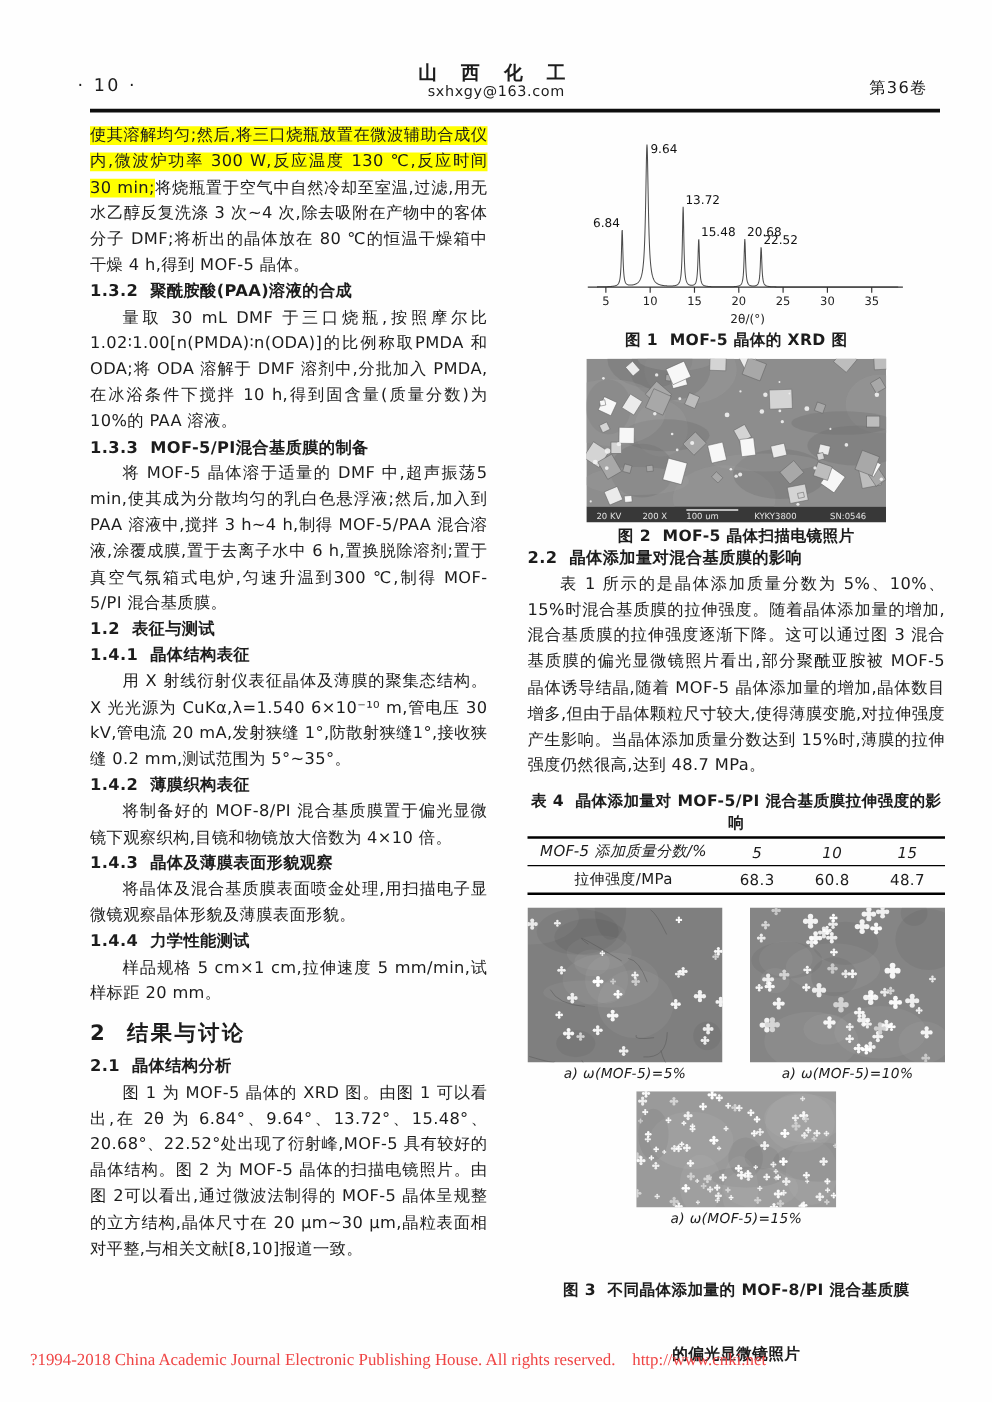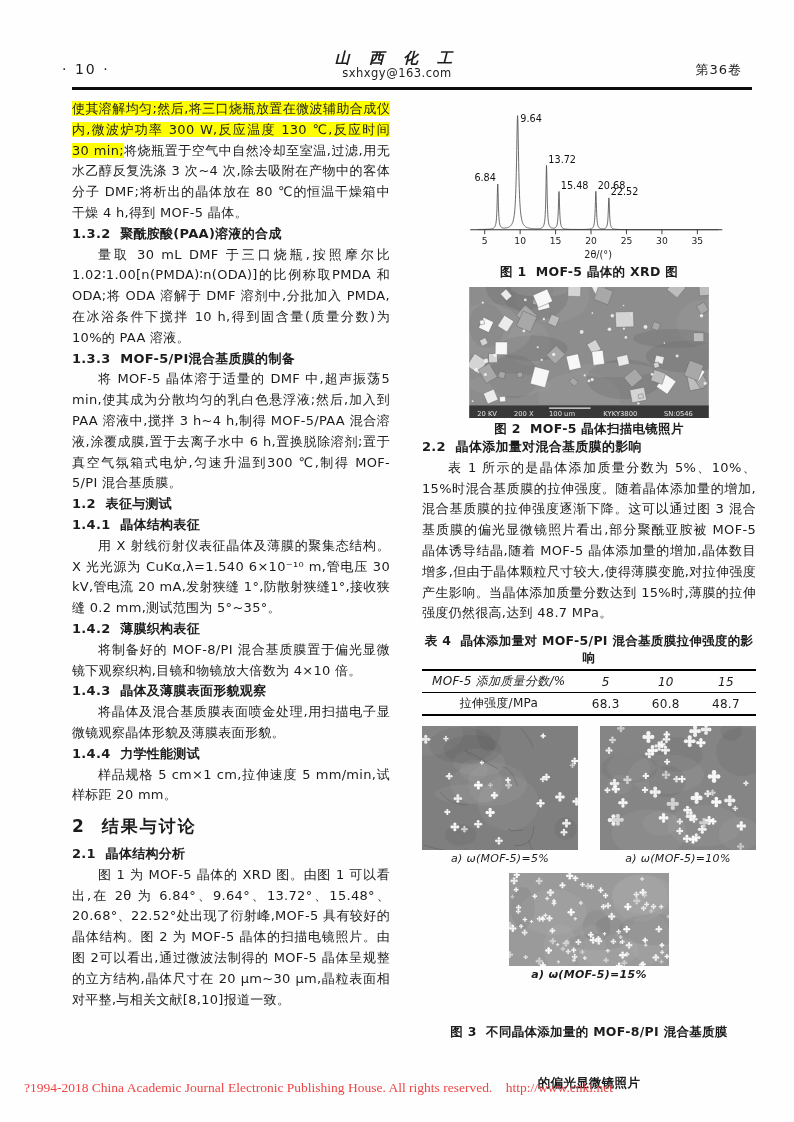--- a/index.html
+++ b/index.html
@@ -1,21 +1,21 @@
 <!DOCTYPE html>
 <html><head>
 <meta charset="utf-8">
 <style>
   html,body{margin:0;padding:0;background:#ffffff;}
   .page{position:relative;width:794px;height:1122px;background:#fefefe;overflow:hidden;
         font-family:"DejaVu Sans",sans-serif;color:#1c1c1c;}
   
   .hdr-num{position:absolute;left:62px;top:61px;font-size:14px;letter-spacing:2px;}
   .hdr-center{position:absolute;left:0;right:0;top:50px;text-align:center;line-height:1.15;}
-  .hdr-title{font-size:15px;letter-spacing:7px;font-weight:600;font-style:italic;}
+  .hdr-title{font-size:15px;letter-spacing:7px;font-weight:600;}
   .hdr-email{font-size:11.5px;letter-spacing:.5px;}
   .hdr-vol{position:absolute;right:52px;top:61px;font-size:13px;letter-spacing:1px;}
   .rule{position:absolute;left:72px;top:87px;width:680px;height:3px;background:#0e0e0e;}
   
   .cols{position:absolute;left:72px;top:99px;width:684px;display:flex;gap:32px;}
   .col-left{width:318px;}
   .col-right{width:334px;}
   p.body{margin:0;font-size:13px;line-height:20.8px;text-align:justify;letter-spacing:.3px;}
   p.ind{text-indent:2em;}
   h4.sub{margin:0;font-size:13px;line-height:20.8px;font-weight:700;white-space:pre-wrap;letter-spacing:.3px;}
@@ -32,21 +32,21 @@
   .h22{margin-top:4px;}
   .tblcap{margin-top:8px;}
   table.t1{border-collapse:collapse;width:100%;margin-top:3px;
            border-top:2.5px solid #000;border-bottom:2.5px solid #000;font-size:12px;}
   table.t1 td{padding:2px 0;text-align:center;letter-spacing:.3px;}
   table.t1 tr.hrow td{border-bottom:1.5px solid #000;font-style:italic;}
   table.t1 td.lbl{width:46%;}
   .micro-row{display:flex;justify-content:space-between;margin-top:10px;}
   .micro-cell{width:156px;}
   svg.micro{display:block;width:156px;height:124px;}
-  .micro-c-cell{width:160px;margin:8px auto 0;font-weight:bold;}
+  .micro-c-cell{width:160px;margin:8px auto 0;}
   svg.microc{display:block;width:160px;height:93px;}
   .fig3cap{margin-top:8px;}
   
   .footer{position:absolute;left:24px;top:1080px;font-size:13.5px;color:#ef4444;
           font-family:"Liberation Serif",serif;white-space:pre-wrap;}
 </style>
 </head>
 <body>
 
 <div class="page">

